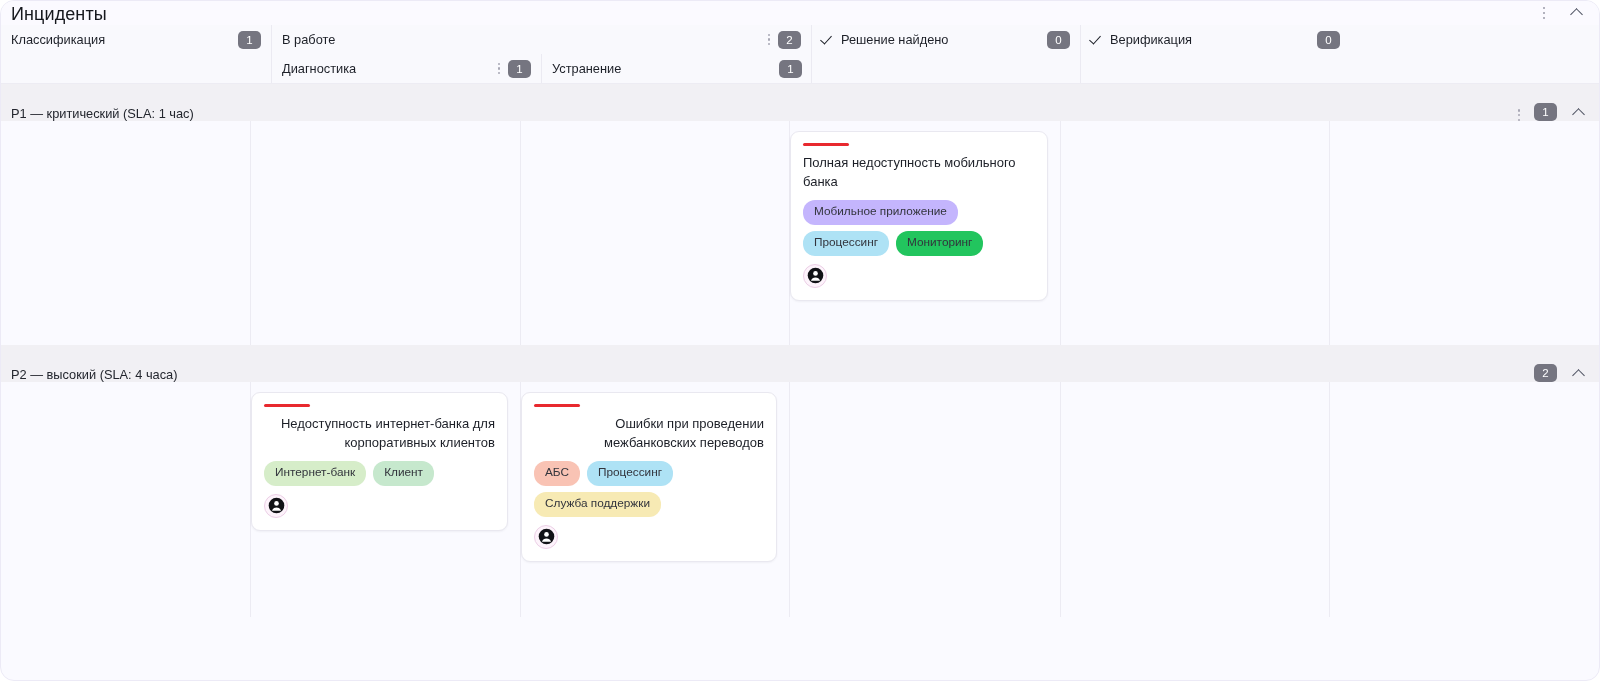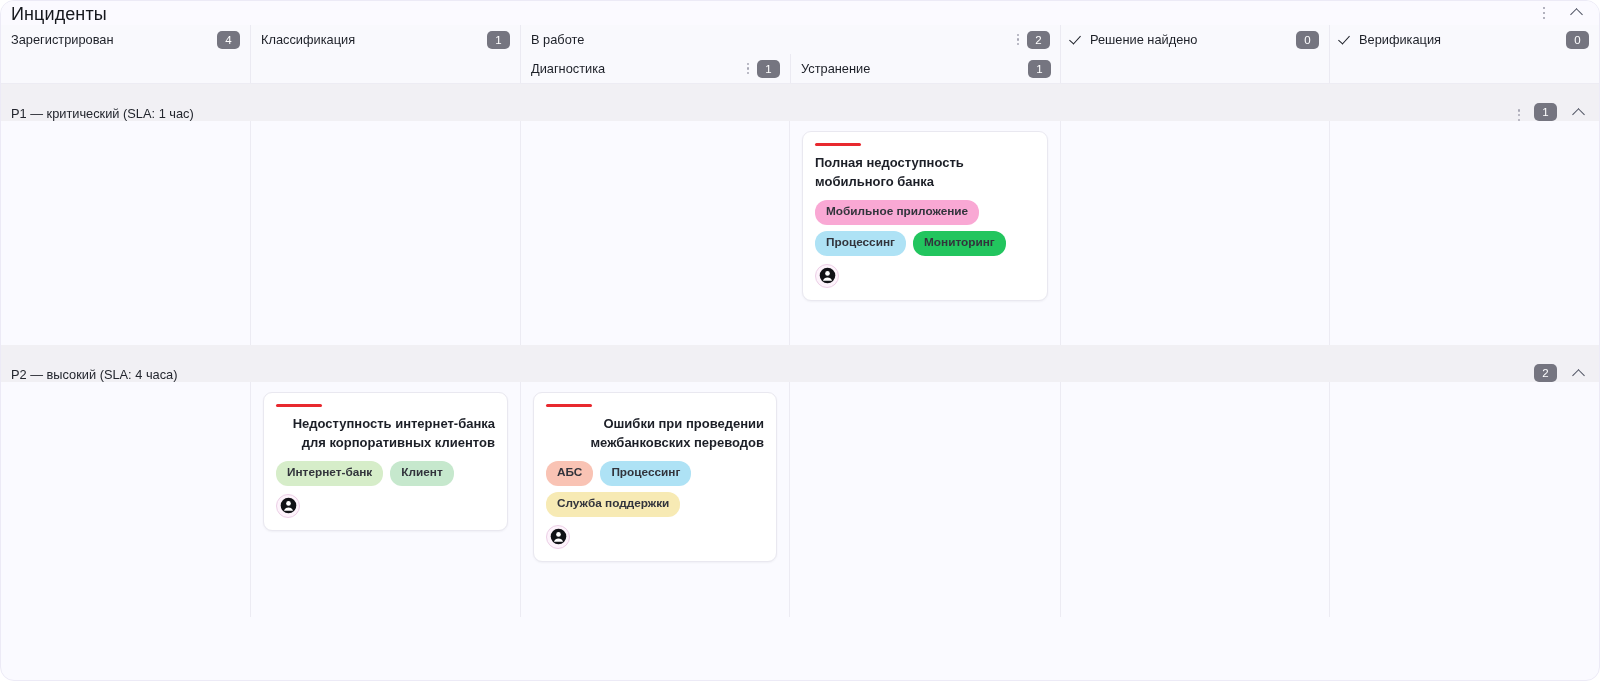--- a/index.html
+++ b/index.html
@@ -188,22 +188,21 @@
   .lane-header .spacer { flex: 1 1 auto; }
 
   .lane-body {
     position: relative;
     display: flex;
     background: #fafaff;
   }
   .lcol {
     box-sizing: border-box;
     border-left: 1px solid #ecebf3;
-    padding: 10px 12px 14px 12px;
-    font-weight: bold;
+    padding: 10px 12px 14px 0;
   }
   .lcol:first-child { border-left: none; }
 
   
   .card {
     box-sizing: border-box;
     background: #ffffff;
     border: 1px solid #e9e8f0;
     border-radius: 9px;
     padding: 11px 12px 12px 12px;
@@ -259,29 +258,20 @@
       <span class="dots">
           <i></i>
           <i></i>
           <i></i>
         </span>
       <span class="chev"></span>
     </div>
   </div>
 
   <div class="headers" id="headers">
-      <div class="hcol" style="width: 249px; flex: 0 0 249px;">
-        <div class="hrow">
-          <span class="label">
-            <span>Зарегистрирован</span>
-          </span>
-          <span class="spacer"></span>
-          <span class="badge">4</span>
-        </div>
-      </div>
       <div class="hcol" style="width: 270px; flex: 0 0 270px;">
         <div class="hrow">
           <span class="label">
             <span>Классификация</span>
           </span>
           <span class="spacer"></span>
           <span class="badge">1</span>
         </div>
       </div>
       <div class="hcol" style="width: 540px; flex: 0 0 540px;">
@@ -361,21 +351,21 @@
       </div>
       <div class="lane-body" style="height: 224px;">
         <div class="lcol" style="width: 249px; flex: 0 0 249px;"></div>
         <div class="lcol" style="width: 270px; flex: 0 0 270px;"></div>
         <div class="lcol" style="width: 269px; flex: 0 0 269px;"></div>
         <div class="lcol" style="width: 271px; flex: 0 0 271px;">
           <div class="card">
             <div class="card-bar" style="background: rgb(232, 41, 47);"></div>
             <div class="card-title">Полная недоступность мобильного банка</div>
             <div class="tags">
-              <span class="tag" style="background: #f9a8d4;">Мобильное приложение</span>
+              <span class="tag" style="background: #c4b5fd;">Мобильное приложение</span>
               <span class="tag" style="background: rgb(174, 226, 245);">Процессинг</span>
               <span class="tag" style="background: #22c55e;">Мониторинг</span>
             </div>
             <div class="avatar">
               <svg width="17" height="17" viewBox="0 0 24 24">
                 <circle cx="12" cy="12" r="11" fill="#111216"></circle>
                 <circle cx="12" cy="9" r="3.3" fill="#ffffff"></circle>
                 <path d="M5.6 19.4a6.8 6.8 0 0 1 12.8 0z" fill="#ffffff"></path>
               </svg>
             </div>

